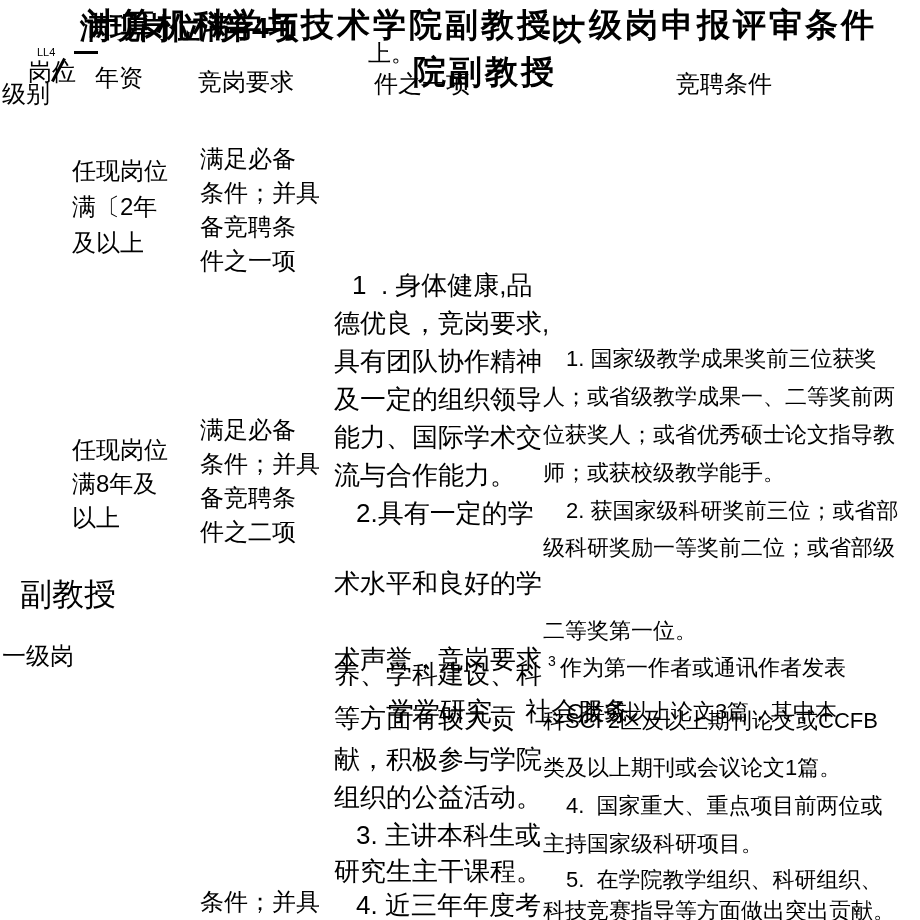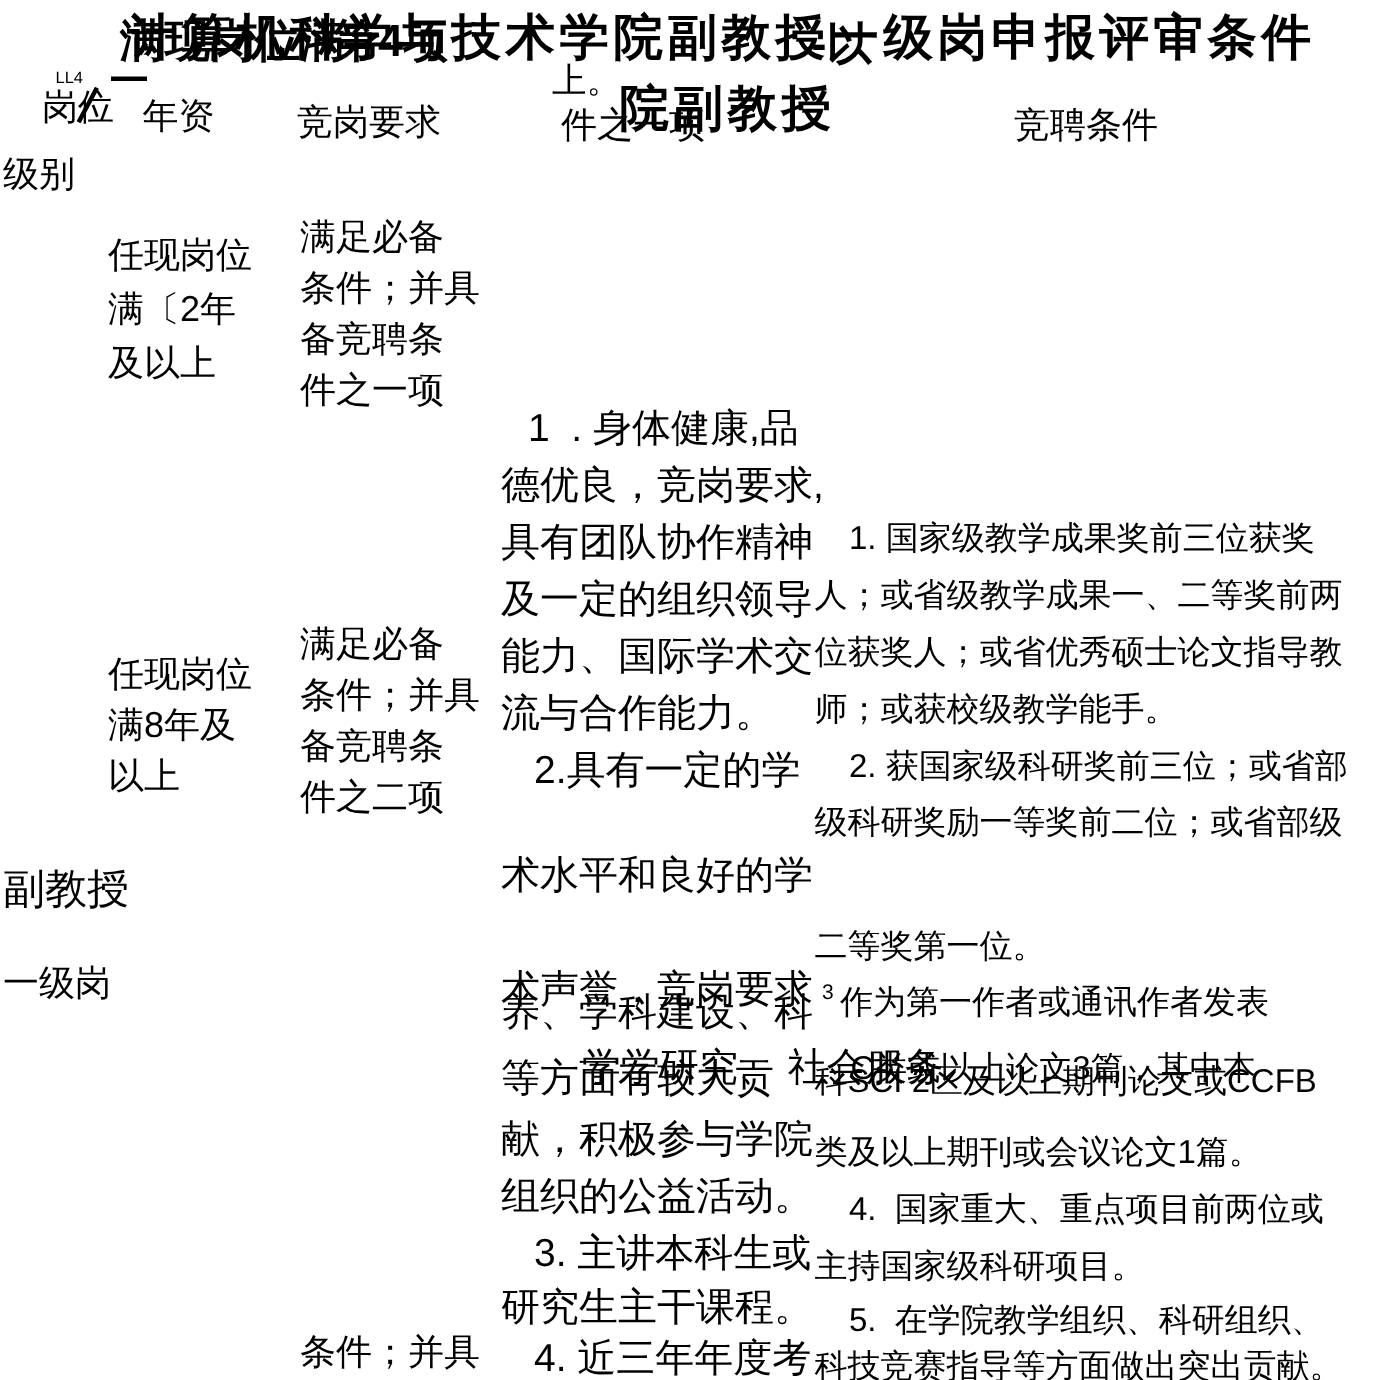--- a/index.html
+++ b/index.html
@@ -21,21 +21,21 @@
 <div class="page">
   <div id="text-layer">
       <div class="tl" style="left: 85px; top: 6px; font-size: 33px; font-weight: 600; letter-spacing: 3px;">计算机科学与技术学院副教授一级岗申报评审条件</div>
       <div class="tl" style="left: 80px; top: 10px; font-size: 30px; font-weight: 600;">满现岗位满</div>
       <div class="tl" style="left: 222px; top: 10px; font-size: 30px; font-weight: 600;">第4项</div>
       <div class="tl" style="left: 413px; top: 9px; font-size: 33px; font-weight: 600; letter-spacing: 3px; margin-top: 44px;">院副教授</div>
       <div class="tl" style="left: 541px; top: 12px; font-size: 30px; font-weight: 600;">-以</div>
       <div class="tl" style="left: 368px; top: 40px; font-size: 23px;">上。</div>
       <div class="tl" style="left: 17px; top: 46px; font-size: 11px; padding-left: 20px;">LL4</div>
       <div class="tl" style="left: 28px; top: 58px; font-size: 24px;">岗位</div>
-      <div class="tl" style="left: 2px; top: 80px; font-size: 24px; margin-top: 23px;">级别</div>
+      <div class="tl" style="left: 2px; top: 80px; font-size: 24px;">级别</div>
       <div class="tl" style="left: 95px; top: 64px; font-size: 24px;">年资</div>
       <div class="tl" style="left: 198px; top: 68px; font-size: 24px;">竞岗要求</div>
       <div class="tl" style="left: 374px; top: 70px; font-size: 24px;">件之一项</div>
       <div class="tl" style="left: 676px; top: 70px; font-size: 24px;">竞聘条件</div>
       <div class="tl" style="left: 72px; top: 157px; font-size: 24px;">任现岗位</div>
       <div class="tl" style="left: 72px; top: 193px; font-size: 24px;">满〔2年</div>
       <div class="tl" style="left: 72px; top: 229px; font-size: 24px;">及以上</div>
       <div class="tl" style="left: 200px; top: 145px; font-size: 24px;">满足必备</div>
       <div class="tl" style="left: 200px; top: 179px; font-size: 24px;">条件；并具</div>
       <div class="tl" style="left: 200px; top: 213px; font-size: 24px;">备竞聘条</div>
@@ -52,21 +52,21 @@
       <div class="tl" style="left: 543px; top: 422px; font-size: 22px;">位获奖人；或省优秀硕士论文指导教</div>
       <div class="tl" style="left: 543px; top: 460px; font-size: 22px;">师；或获校级教学能手。</div>
       <div class="tl" style="left: 566px; top: 498px; font-size: 22px;">2. 获国家级科研奖前三位；或省部</div>
       <div class="tl" style="left: 72px; top: 436px; font-size: 24px;">任现岗位</div>
       <div class="tl" style="left: 72px; top: 470px; font-size: 24px;">满8年及</div>
       <div class="tl" style="left: 72px; top: 504px; font-size: 24px;">以上</div>
       <div class="tl" style="left: 200px; top: 416px; font-size: 24px;">满足必备</div>
       <div class="tl" style="left: 200px; top: 450px; font-size: 24px;">条件；并具</div>
       <div class="tl" style="left: 200px; top: 484px; font-size: 24px;">备竞聘条</div>
       <div class="tl" style="left: 200px; top: 518px; font-size: 24px;">件之二项</div>
-      <div class="tl" style="left: 2px; top: 576px; font-size: 28px;">副教授</div>
+      <div class="tl" style="left: 20px; top: 576px; font-size: 32px; font-family: Liberation Serif, serif;">副教授</div>
       <div class="tl" style="left: 2px; top: 642px; font-size: 24px;">一级岗</div>
       <div class="tl" style="left: 334px; top: 568px; font-size: 26px;">术水平和良好的学</div>
       <div class="tl" style="left: 334px; top: 644px; font-size: 26px;">术声誉，竞岗要求</div>
       <div class="tl" style="left: 334px; top: 659px; font-size: 26px;">养、学科建设、科</div>
       <div class="tl" style="left: 548px; top: 653px; font-size: 14px;">3</div>
       <div class="tl" style="left: 334px; top: 703px; font-size: 26px;">等方面有较大贡</div>
       <div class="tl" style="left: 388px; top: 696px; font-size: 26px;">学学研究、 社会服务</div>
       <div class="tl" style="left: 334px; top: 744px; font-size: 26px;">献，积极参与学院</div>
       <div class="tl" style="left: 334px; top: 782px; font-size: 26px;">组织的公益活动。</div>
       <div class="tl" style="left: 356px; top: 820px; font-size: 26px;">3. 主讲本科生或</div>

